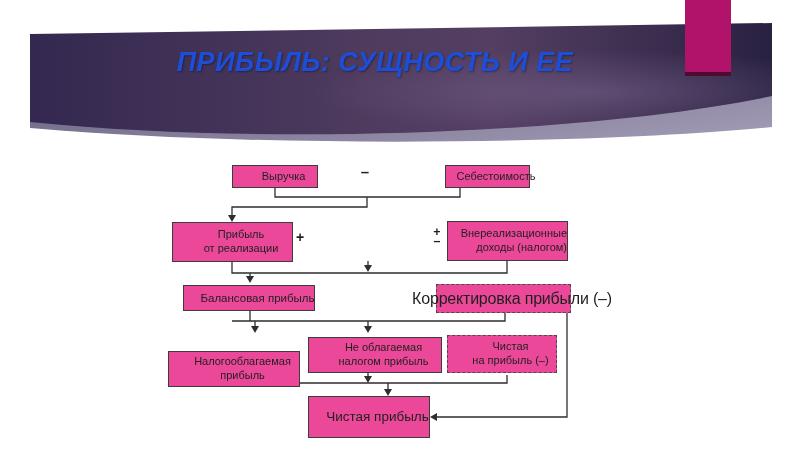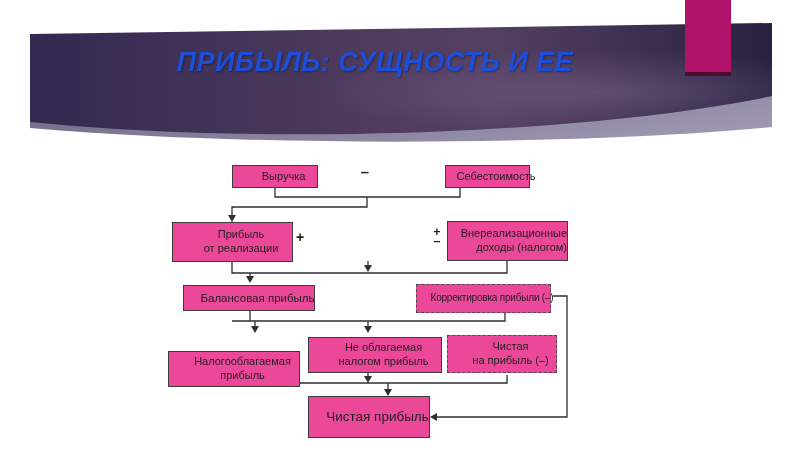--- a/index.html
+++ b/index.html
@@ -20,21 +20,21 @@
         align-items:center;background:#ec4899;border:1.4px solid #3c3c3c;
         font-size:11px;line-height:1.25;color:#1f1f1f;text-align:center;box-sizing:border-box;padding-left:17px;}
   .node span{white-space:nowrap;}
   .node.dashed{border:1.4px dashed #4a4a4a;}
   #n-revenue{left:232px;top:165px;width:86px;height:23px;}
   #n-cost{left:417px;top:165px;width:85px;height:23px;margin-left:28px;}
   #n-sales-profit{left:172px;top:222px;width:121px;height:40px;}
   #n-other-sales-profit{left:307px;top:221px;width:118px;height:40px;}
   #n-non-operating{left:447px;top:221px;width:121px;height:40px;align-items:flex-end;}
   #n-balance-profit{left:183px;top:285px;width:132px;height:26px;font-size:11.5px;}
-  #n-profit-adjustment{left:416px;top:284px;width:135px;height:29px;font-size:10px;letter-spacing:-.2px;}
+  #n-profit-adjustment{left:436px;top:284px;width:135px;height:29px;font-size:16px;letter-spacing:-.2px;}
   #n-taxable-profit{left:168px;top:351px;width:132px;height:36px;}
   #n-non-taxable-profit{left:308px;top:337px;width:134px;height:36px;}
   #n-profit-tax{left:447px;top:335px;width:110px;height:38px;}
   #n-net-profit{left:308px;top:396px;width:122px;height:42px;font-size:13.5px;}
 
   .op{position:absolute;color:#1f1f1f;font-weight:bold;text-align:center;}
   #op-minus{left:355px;top:163px;width:20px;font-size:15px;}
   #op-plus{left:292px;top:229px;width:16px;font-size:14px;}
   #op-pm{left:429px;top:228px;width:16px;font-size:12.5px;line-height:.75;
          display:flex;flex-direction:column;align-items:center;}

